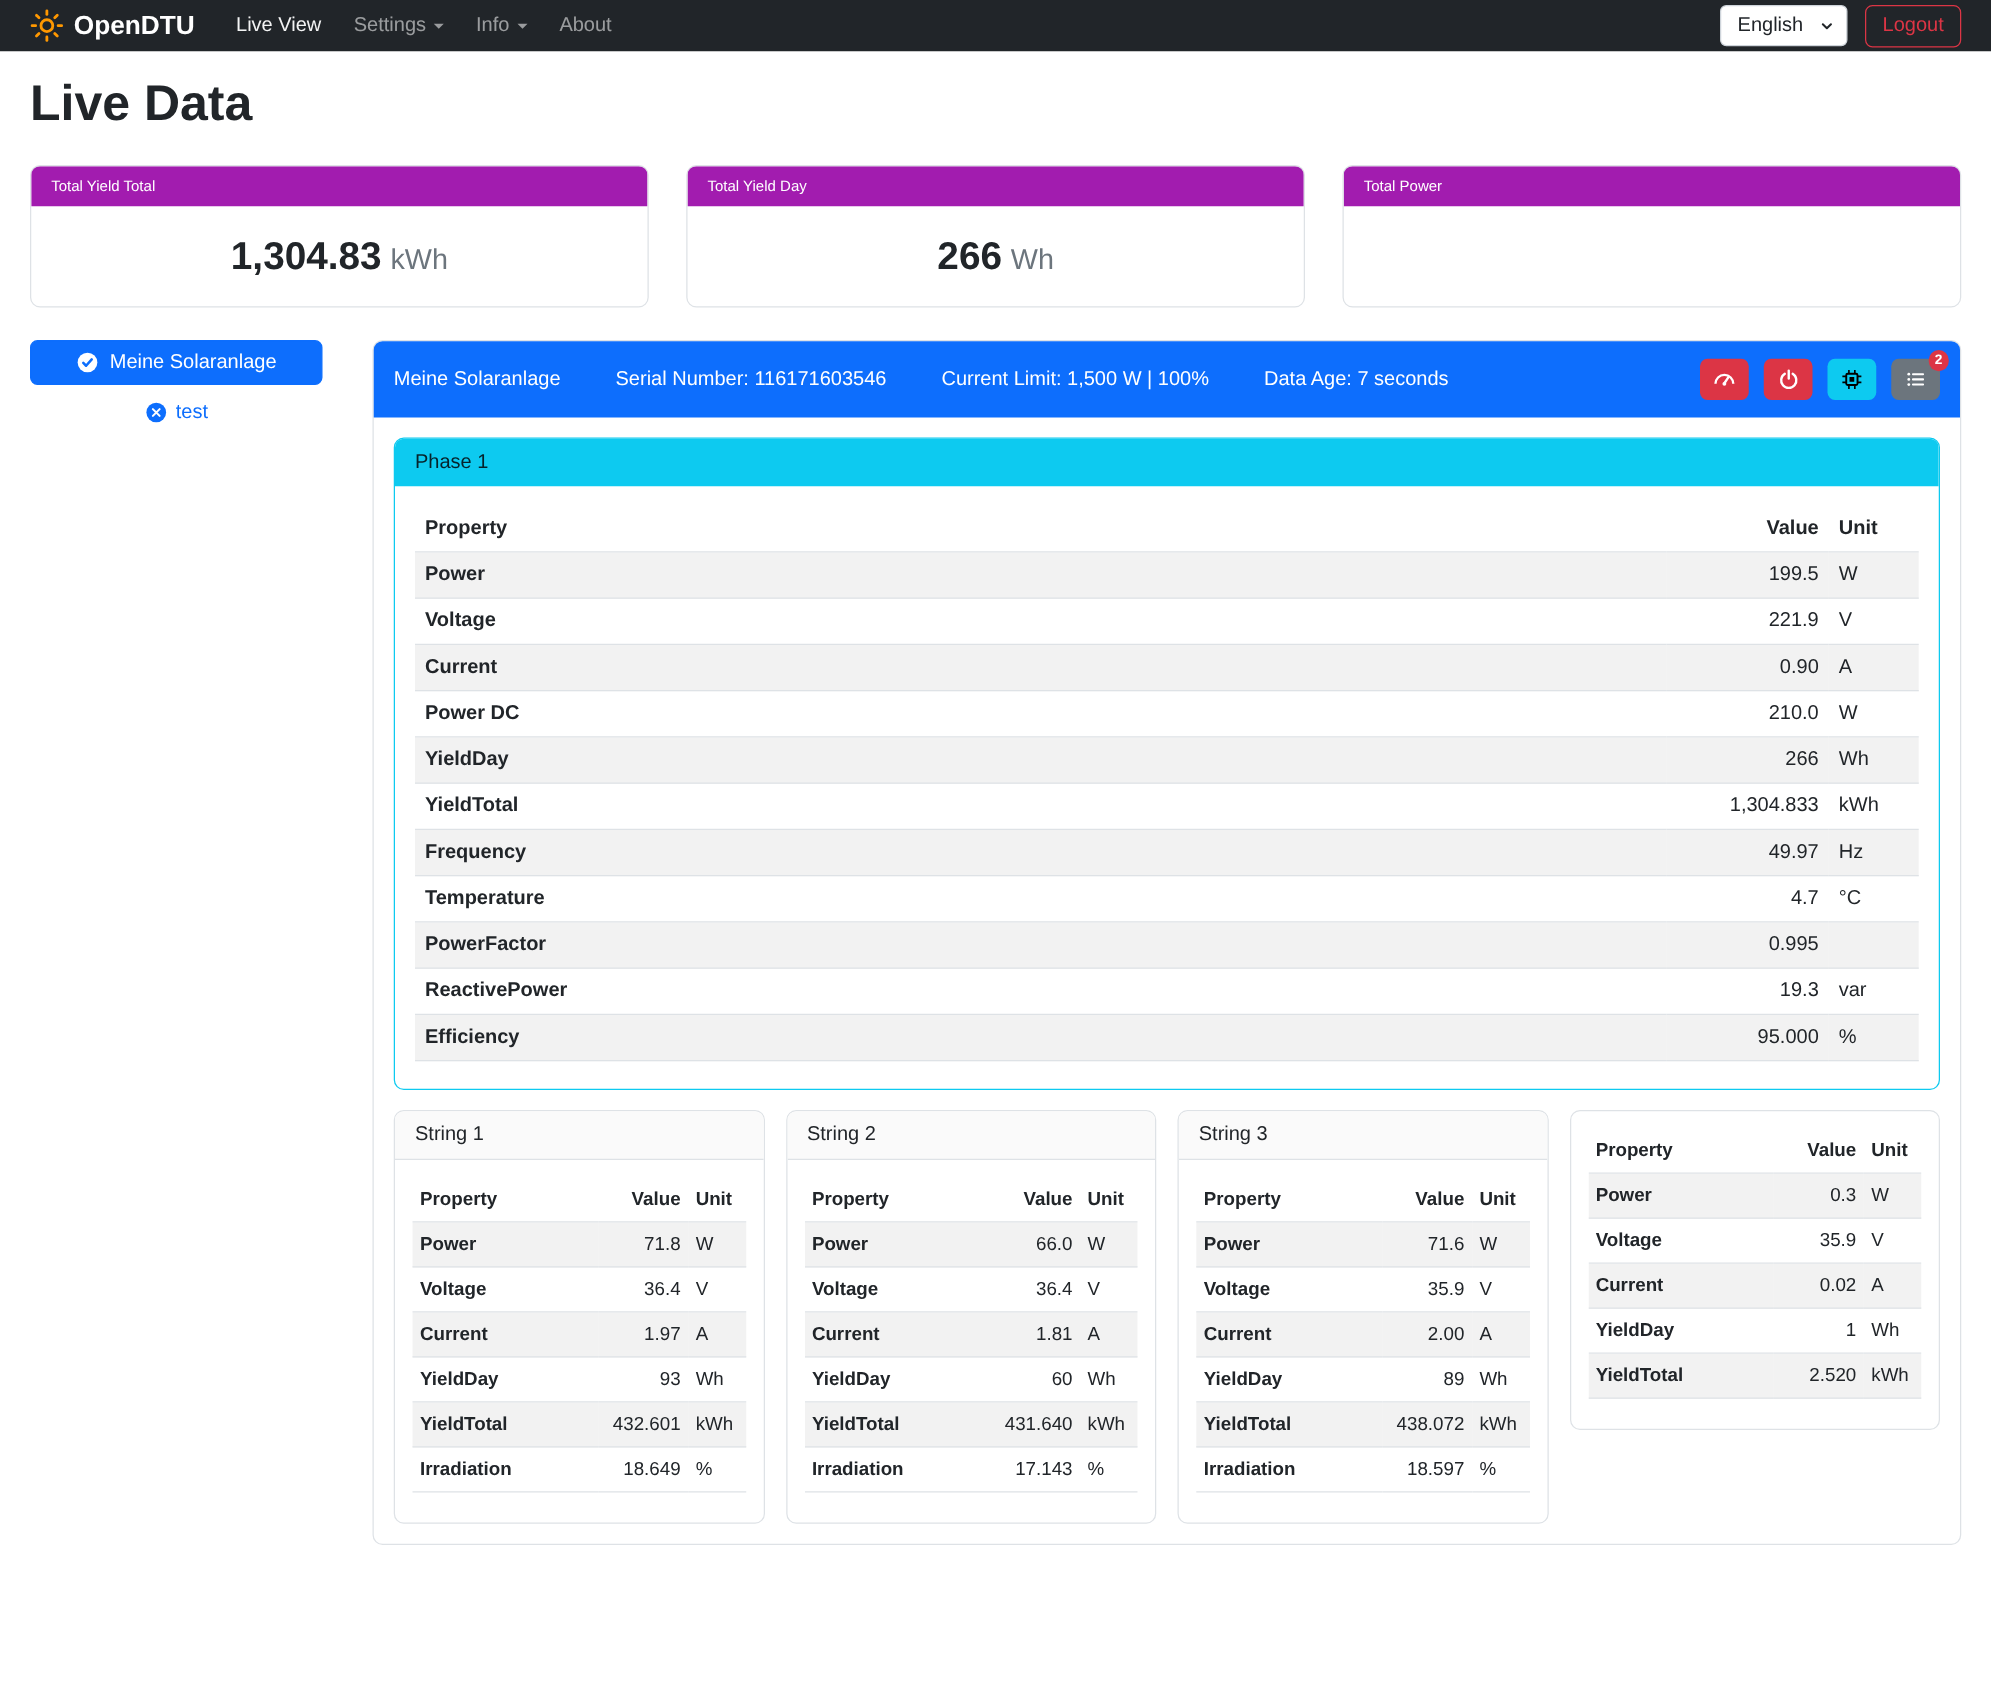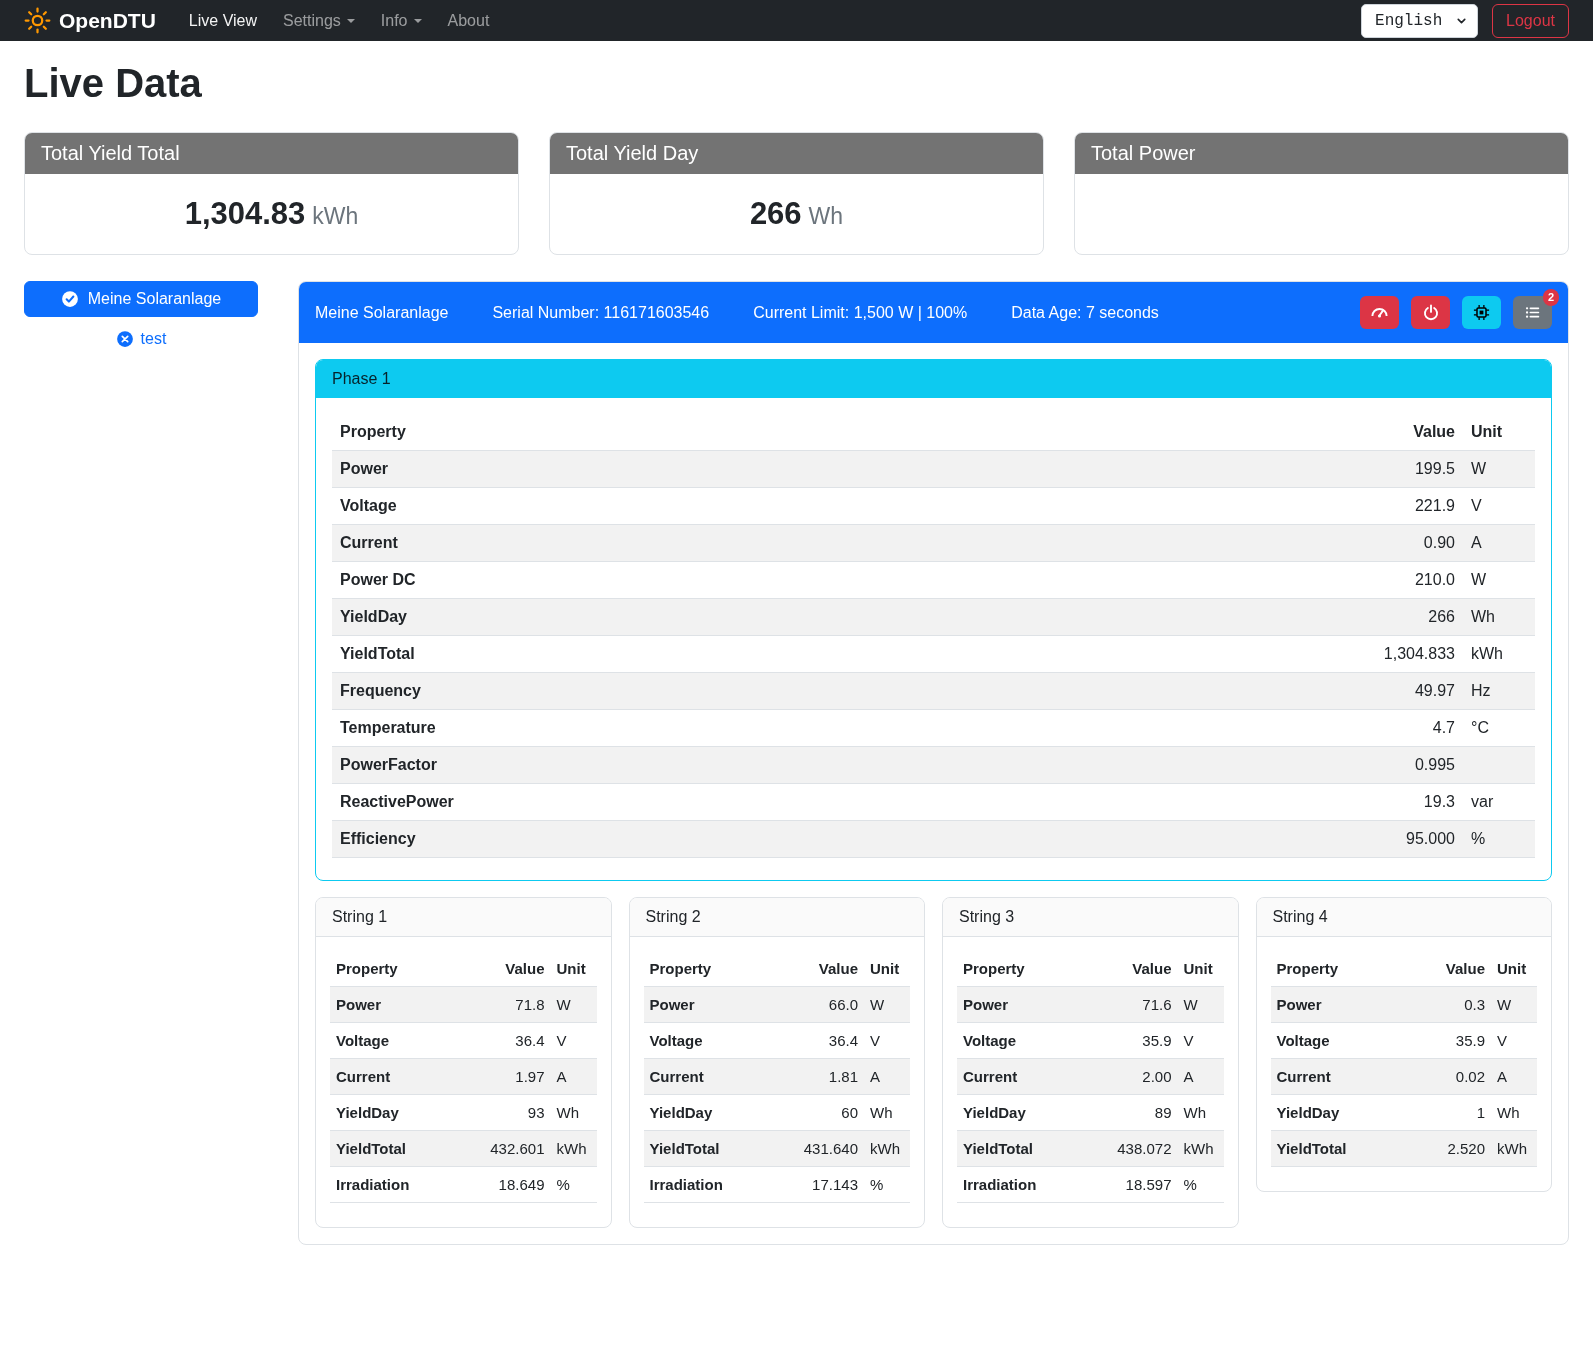--- a/index.html
+++ b/index.html
@@ -51,21 +51,21 @@
   .nav-right { margin-left: auto; display: flex; align-items: center; gap: 14px; }
   .select-wrap { position: relative; }
   .lang-select {
     appearance: none;
     -webkit-appearance: none;
     background: #fff;
     border: 1px solid #ced4da;
     border-radius: 5px;
     padding: 7px 34px 7px 13px;
     font-size: 16px;
-    font-family: Liberation Mono, monospace;
+    font-family: Liberation Sans, sans-serif;
     color: #212529;
     cursor: pointer;
   }
   .select-chevron { position: absolute; right: 10px; top: 50%; transform: translateY(-50%); pointer-events: none; display: flex; }
   .logout-btn {
     background: transparent;
     border: 1px solid #dc3545;
     color: #dc3545;
     border-radius: 6px;
     padding: 7px 13px;
@@ -80,24 +80,24 @@
 
   
   .summary-row { display: grid; grid-template-columns: repeat(3, 1fr); gap: 30px; }
   .card {
     border: 1px solid #dee2e6;
     border-radius: 8px;
     background: #fff;
     overflow: hidden;
   }
   .card-header-green {
-    background: #737373;
+    background: #a21caf;
     color: #fff;
     padding: 9px 16px;
-    font-size: 20px;
+    font-size: 12px;
   }
   .summary-body { padding: 22px 16px; text-align: center; }
   .summary-value { font-size: 31px; font-weight: 700; color: #212529; }
   .summary-unit { font-size: 23px; font-weight: 400; color: #6c757d; margin-left: 7px; }
 
   
   .content-row { display: flex; gap: 40px; margin-top: 26px; align-items: flex-start; padding-bottom: 30px; }
   .sidebar { width: 234px; flex: none; }
   .inv-select-btn {
     width: 100%;
@@ -552,21 +552,20 @@
                       <td class="prop">Irradiation</td>
                       <td class="val">18.597</td>
                       <td class="unit">%</td>
                     </tr>
                 </tbody>
               </table>
             </div>
           </div>
 
           <div class="string-card">
-            <div class="string-header">String 4</div>
             <div class="string-body">
               <table>
                 <thead>
                   <tr>
                     <th>Property</th>
                     <th class="val">Value</th>
                     <th class="unit">Unit</th>
                   </tr>
                 </thead>
                 <tbody>

